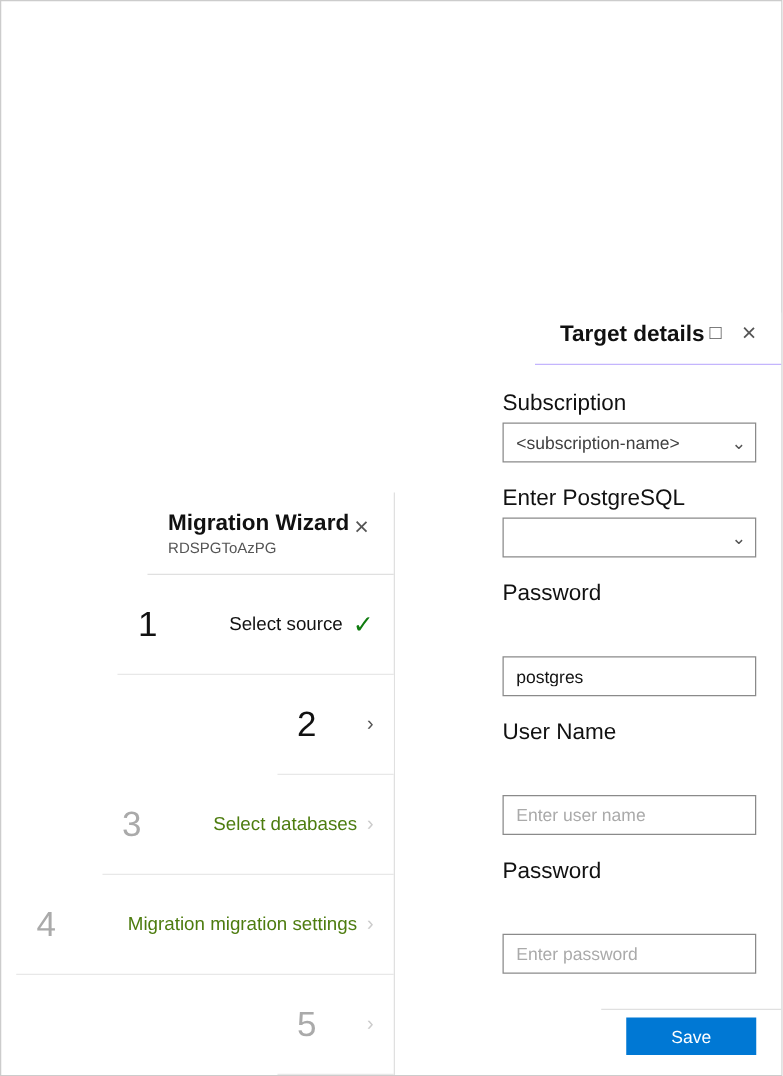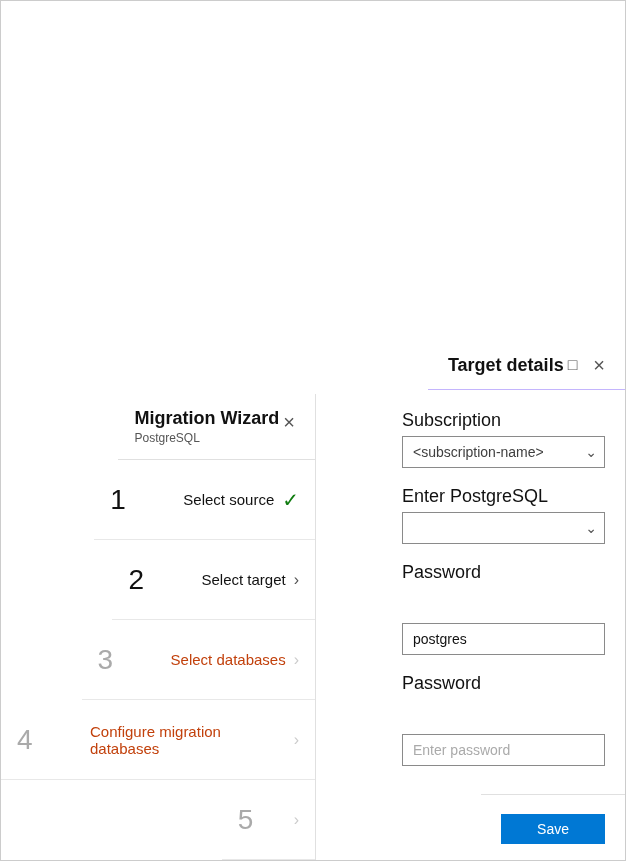--- a/index.html
+++ b/index.html
@@ -79,21 +79,21 @@
     .step-number.disabled {
       color: #aaa;
     }
     .step-label {
       font-size: 15px;
       color: #111;
       flex: 1;
       margin-left: 25px;
     }
     .step-label.disabled {
-      color: #c2410c;
+      color: #4d7c0f;
     }
     .step-check {
       color: #107c10;
       font-size: 20px;
       margin-left: 8px;
     }
     .step-chevron {
       color: #555;
       font-size: 16px;
       margin-left: 8px;
@@ -185,21 +185,21 @@
     .select-arrow {
       position: absolute;
       right: 8px;
       top: 50%;
       transform: translateY(-50%);
       font-size: 14px;
       color: #555;
       pointer-events: none;
     }
     .right-footer {
-      padding: 19px 20px 16px 20px;
+      padding: 6px 20px 16px 20px;
       border-top: 1px solid #e0e0e0;
       display: flex;
       justify-content: center;
     }
     .save-btn {
       background: #0078d4;
       color: #fff;
       border: none;
       padding: 7px 36px;
       font-size: 14px;
@@ -210,48 +210,47 @@
 </head>
 <body>
 
 <div class="dialog-wrapper">
 
   <div class="left-panel">
     <div class="left-header">
       <div class="left-header-row">
         <div>
           <div class="left-header-title">Migration Wizard</div>
-          <div class="left-header-subtitle">PostgreSQL</div>
+          <div class="left-header-subtitle">RDSPGToAzPG</div>
         </div>
         <button class="icon-btn" style="font-size:20px; margin-top:2px;">×</button>
       </div>
     </div>
     <div class="step-list">
 
       <div class="step-item">
         <span class="step-number">1</span>
         <span class="step-label">Select source</span>
         <span class="step-check">✓</span>
       </div>
 
       <div class="step-item active">
         <span class="step-number">2</span>
-        <span class="step-label">Select target</span>
         <span class="step-chevron">›</span>
       </div>
 
       <div class="step-item disabled">
         <span class="step-number disabled">3</span>
         <span class="step-label disabled">Select databases</span>
         <span class="step-chevron disabled">›</span>
       </div>
 
       <div class="step-item disabled">
         <span class="step-number disabled">4</span>
-        <span class="step-label disabled">Configure migration databases</span>
+        <span class="step-label disabled">Migration migration settings</span>
         <span class="step-chevron disabled">›</span>
       </div>
 
       <div class="step-item disabled">
         <span class="step-number disabled">5</span>
         <span class="step-chevron disabled">›</span>
       </div>
     </div>
   </div>
 
@@ -279,20 +278,24 @@
           <div class="field-select-display placeholder"></div>
           <span class="select-arrow">⌄</span>
         </div>
       </div>
 
       <div class="field-group">
         <label class="field-label">Password</label>
         <input class="field-input" type="text" value="postgres" style="">
       </div>
 
+      <div class="field-group">
+        <label class="field-label">User Name</label>
+        <input class="field-input" type="text" placeholder="Enter user name" style="">
+      </div>
 
       <div class="field-group">
         <label class="field-label">Password</label>
         <input class="field-input" type="password" placeholder="Enter password" style="">
       </div>
 
     </div>
     <div class="right-footer">
       <button class="save-btn">Save</button>
     </div>

